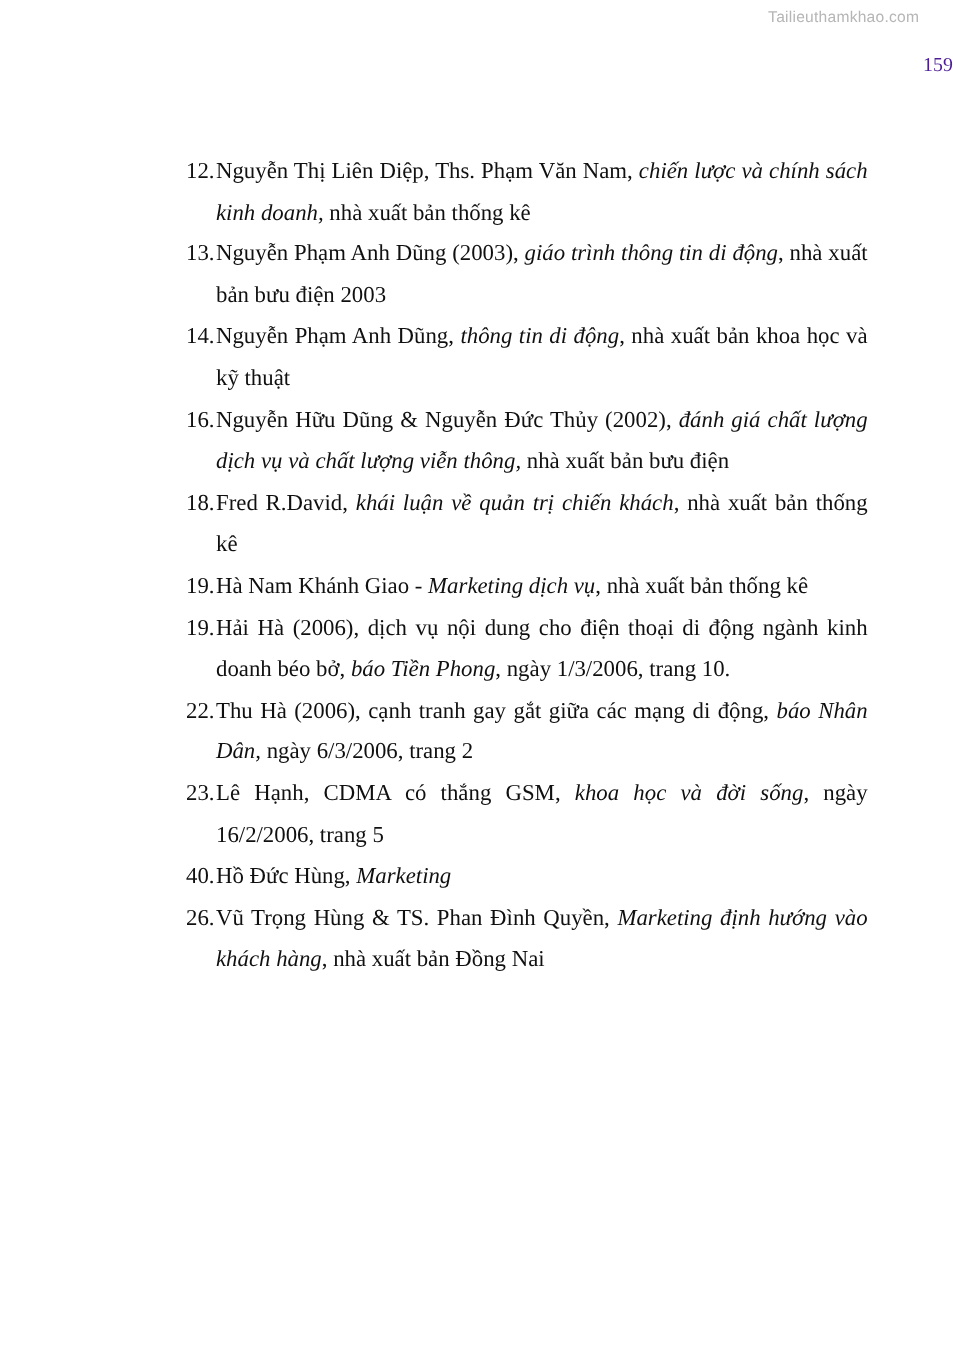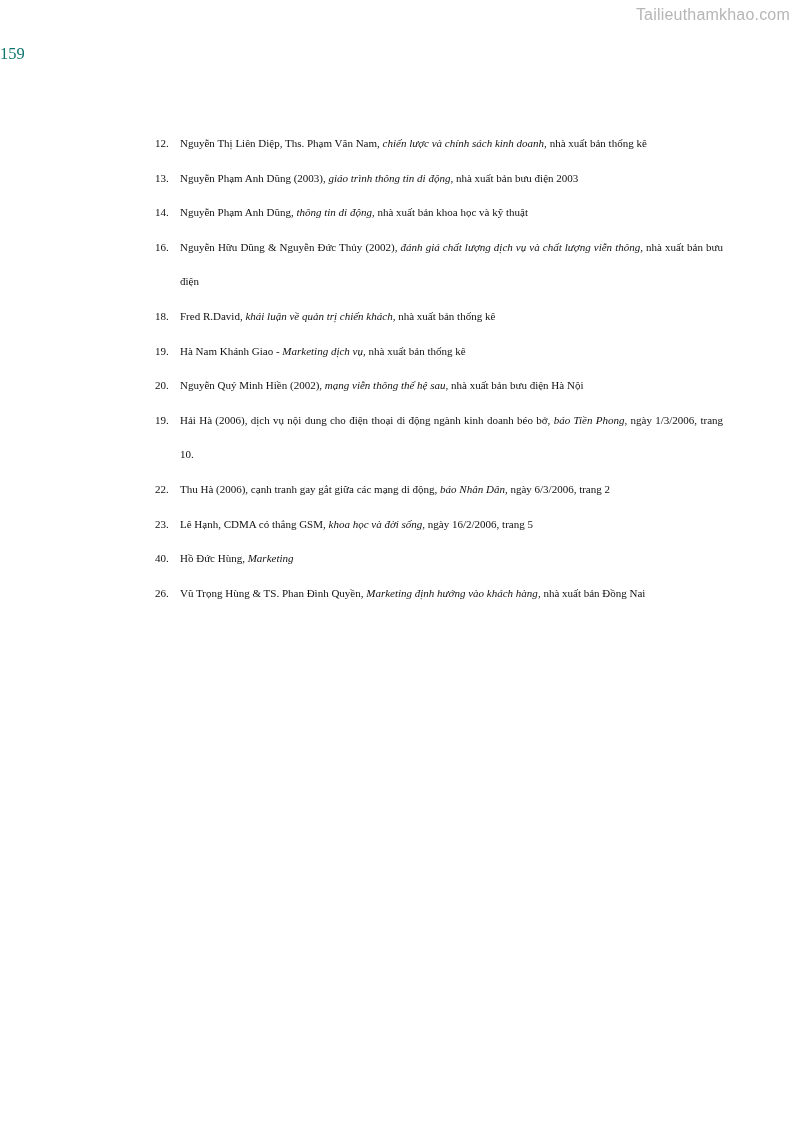--- a/index.html
+++ b/index.html
@@ -12,49 +12,49 @@
     height: 1123px;
     position: relative;
     font-family: "Liberation Serif", "DejaVu Serif", serif;
     color: #101010;
     overflow: hidden;
   }
 
   #watermark {
     position: absolute;
     top: 6px;
-    right: 4px;
+    right: 28px;
     font-family: "Liberation Sans", sans-serif;
-    font-size: 16px;
+    font-size: 13px;
     letter-spacing: 0.2px;
     color: #b6b6b6;
     user-select: none;
   }
 
   #page-number {
     position: absolute;
     top: 44px;
     left: 0;
     width: 794px;
-    text-align: left;
+    text-align: right;
     font-size: 16.5px;
-    color: #0f766e;
+    color: #4c1d95;
   }
 
   #reference-list {
     position: absolute;
     top: 126px;
     left: 155px;
     width: 568px;
   }
 
   .ref-item {
     display: flex;
     align-items: flex-start;
-    font-size: 11px;
+    font-size: 19px;
     line-height: 34.6px;
     margin: 0;
   }
 
   .ref-num {
     flex: 0 0 auto;
     width: 25px;
     text-align: left;
     white-space: nowrap;
   }
@@ -95,24 +95,20 @@
     </div>
     <div class="ref-item">
       <span class="ref-num">18.</span>
       <span class="ref-text"><span>Fred R.David, </span><i>khái luận về quản trị chiến khách</i><span>, nhà xuất bản thống kê</span></span>
     </div>
     <div class="ref-item">
       <span class="ref-num">19.</span>
       <span class="ref-text"><span>Hà Nam Khánh Giao - </span><i>Marketing dịch vụ</i><span>, nhà xuất bản thống kê</span></span>
     </div>
     <div class="ref-item">
-      <span class="ref-num">20.</span>
-      <span class="ref-text"><span>Nguyễn Quý Minh Hiền (2002), </span><i>mạng viễn thông thế hệ sau,</i><span> nhà xuất bản bưu điện Hà Nội</span></span>
-    </div>
-    <div class="ref-item">
       <span class="ref-num">19.</span>
       <span class="ref-text"><span>Hải Hà  (2006), dịch vụ nội dung cho điện thoại di động ngành kinh doanh béo bở, </span><i>báo Tiền Phong</i><span>, ngày 1/3/2006, trang 10.</span></span>
     </div>
     <div class="ref-item">
       <span class="ref-num">22.</span>
       <span class="ref-text"><span>Thu Hà (2006), cạnh tranh gay gắt giữa các mạng di động, </span><i>báo Nhân Dân,</i><span>  ngày 6/3/2006, trang 2</span></span>
     </div>
     <div class="ref-item">
       <span class="ref-num">23.</span>
       <span class="ref-text"><span>Lê Hạnh, CDMA có thắng GSM, </span><i>khoa học và đời sống</i><span>, ngày 16/2/2006, trang 5</span></span>

